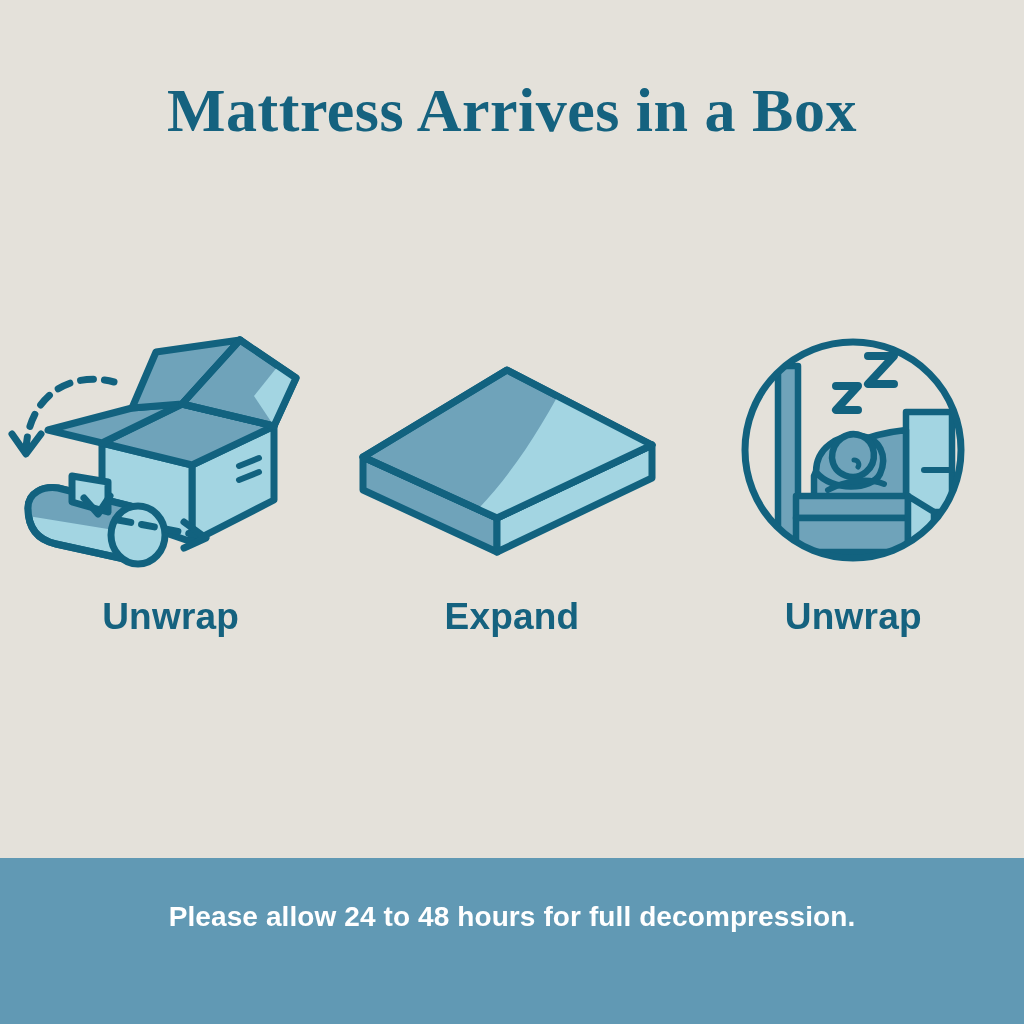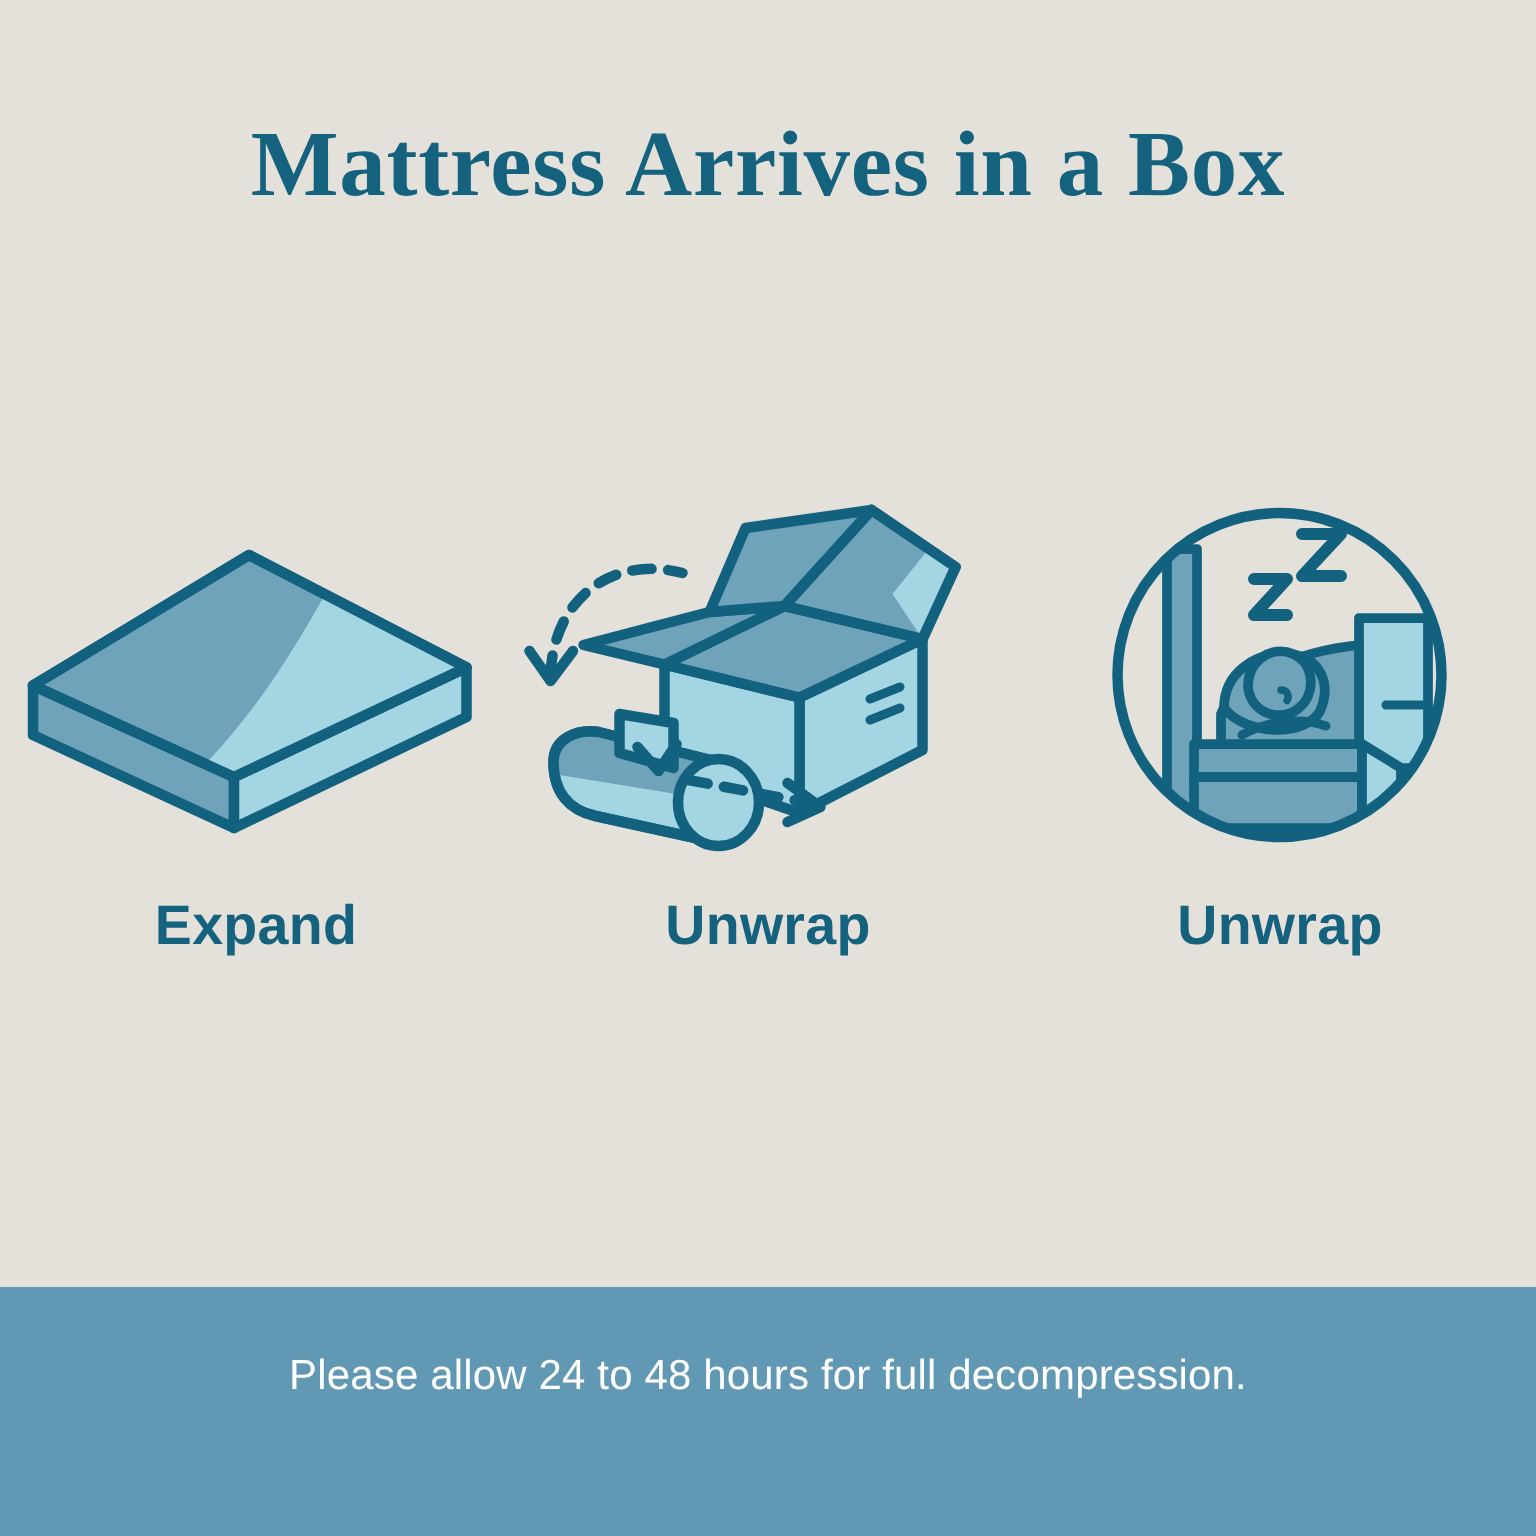--- a/index.html
+++ b/index.html
@@ -75,33 +75,75 @@
     position: absolute;
     left: 0;
     top: 0;
     width: 1024px;
     height: 117px;
     display: flex;
     align-items: center;
     justify-content: center;
     color: #ffffff;
     font-family: "Liberation Sans", sans-serif;
-    font-weight: normal;
+    font-weight: bold;
     font-size: 28px;
     letter-spacing: 0.1px;
   }
 </style>
 </head>
 <body>
 
 <div class="poster">
 
   <div class="title">Mattress Arrives in a Box</div>
 
   <div class="steps">
+
+    <div class="step">
+      <div class="art">
+        <svg width="330" height="250" viewBox="0 0 330 250">
+          <g fill="none" stroke="#12627f" stroke-width="7" stroke-linejoin="round" stroke-linecap="round">
+
+            <path d="M20 120 C22 68, 62 40, 108 52" stroke-dasharray="13 11"></path>
+            <path d="M6 104 L20 124 L35 104" fill="none"></path>
+
+            <path d="M186 135 L268 96 L268 170 L186 212 Z" fill="#a3d5e2"></path>
+
+            <path d="M96 113 L186 135 L186 212 L96 181 Z" fill="#a3d5e2"></path>
+
+            <path d="M96 113 L186 135 L268 96 L176 74 Z" fill="#6fa3ba"></path>
+
+            <path d="M42 100 L126 78 L176 74 L96 113 Z" fill="#6fa3ba"></path>
+
+            <path d="M126 78 L150 22 L234 10 L176 74 Z" fill="#6fa3ba"></path>
+
+            <path d="M176 74 L234 10 L290 48 L268 96 Z" fill="#6fa3ba"></path>
+
+            <path d="M248 66 L272 36 L290 48 L268 96 Z" fill="#a3d5e2" stroke="none"></path>
+            <path d="M176 74 L234 10 L290 48 L268 96 Z" fill="none"></path>
+
+            <path d="M233 136 L253 128" stroke-width="6"></path>
+            <path d="M233 150 L253 142" stroke-width="6"></path>
+
+            <path d="M22 178 C22 162, 38 156, 52 158 L132 178 L132 232 L50 214 C32 210, 22 198, 22 178 Z" fill="#a3d5e2"></path>
+            <path d="M22 178 C22 162, 38 156, 52 158 L132 178 C118 178, 108 188, 108 200 L22 186 Z" fill="#6fa3ba" stroke="none"></path>
+            <path d="M22 178 C22 162, 38 156, 52 158 L132 178 L132 232 L50 214 C32 210, 22 198, 22 178 Z" fill="none"></path>
+            <ellipse cx="132" cy="205" rx="27" ry="29" fill="#a3d5e2"></ellipse>
+
+            <path d="M66 146 L66 172 L102 182 L102 152 Z" fill="#a3d5e2"></path>
+            <path d="M78 168 L92 184 L104 166" fill="none"></path>
+
+            <path d="M112 190 L196 206" stroke-dasharray="13 11"></path>
+            <path d="M178 192 L200 208 L178 218" fill="none"></path>
+          </g>
+        </svg>
+      </div>
+      <div class="step-label">Unwrap</div>
+    </div>
 
     <div class="step">
       <div class="art">
         <svg width="330" height="250" viewBox="0 0 330 250">
           <defs>
             <clipPath id="slabTopClip">
               <path d="M160 40 L305 115 L150 188 L16 127 Z"></path>
             </clipPath>
           </defs>
           <g stroke="#12627f" stroke-width="7" stroke-linejoin="round" stroke-linecap="round">
@@ -117,62 +159,20 @@
 
             <path d="M160 40 L305 115 L150 188 L16 127 Z" fill="none"></path>
           </g>
         </svg>
       </div>
       <div class="step-label">Expand</div>
     </div>
 
     <div class="step">
       <div class="art">
-        <svg width="330" height="250" viewBox="0 0 330 250">
-          <g fill="none" stroke="#12627f" stroke-width="7" stroke-linejoin="round" stroke-linecap="round">
-
-            <path d="M20 120 C22 68, 62 40, 108 52" stroke-dasharray="13 11"></path>
-            <path d="M6 104 L20 124 L35 104" fill="none"></path>
-
-            <path d="M186 135 L268 96 L268 170 L186 212 Z" fill="#a3d5e2"></path>
-
-            <path d="M96 113 L186 135 L186 212 L96 181 Z" fill="#a3d5e2"></path>
-
-            <path d="M96 113 L186 135 L268 96 L176 74 Z" fill="#6fa3ba"></path>
-
-            <path d="M42 100 L126 78 L176 74 L96 113 Z" fill="#6fa3ba"></path>
-
-            <path d="M126 78 L150 22 L234 10 L176 74 Z" fill="#6fa3ba"></path>
-
-            <path d="M176 74 L234 10 L290 48 L268 96 Z" fill="#6fa3ba"></path>
-
-            <path d="M248 66 L272 36 L290 48 L268 96 Z" fill="#a3d5e2" stroke="none"></path>
-            <path d="M176 74 L234 10 L290 48 L268 96 Z" fill="none"></path>
-
-            <path d="M233 136 L253 128" stroke-width="6"></path>
-            <path d="M233 150 L253 142" stroke-width="6"></path>
-
-            <path d="M22 178 C22 162, 38 156, 52 158 L132 178 L132 232 L50 214 C32 210, 22 198, 22 178 Z" fill="#a3d5e2"></path>
-            <path d="M22 178 C22 162, 38 156, 52 158 L132 178 C118 178, 108 188, 108 200 L22 186 Z" fill="#6fa3ba" stroke="none"></path>
-            <path d="M22 178 C22 162, 38 156, 52 158 L132 178 L132 232 L50 214 C32 210, 22 198, 22 178 Z" fill="none"></path>
-            <ellipse cx="132" cy="205" rx="27" ry="29" fill="#a3d5e2"></ellipse>
-
-            <path d="M66 146 L66 172 L102 182 L102 152 Z" fill="#a3d5e2"></path>
-            <path d="M78 168 L92 184 L104 166" fill="none"></path>
-
-            <path d="M112 190 L196 206" stroke-dasharray="13 11"></path>
-            <path d="M178 192 L200 208 L178 218" fill="none"></path>
-          </g>
-        </svg>
-      </div>
-      <div class="step-label">Unwrap</div>
-    </div>
-
-    <div class="step">
-      <div class="art">
         <svg width="250" height="250" viewBox="0 0 250 250">
           <defs>
             <clipPath id="bedCircleClip">
               <circle cx="125" cy="120" r="108"></circle>
             </clipPath>
           </defs>
 
           <g clip-path="url(#bedCircleClip)">
             <g stroke="#12627f" stroke-width="6.5" stroke-linejoin="round" stroke-linecap="round">
 

